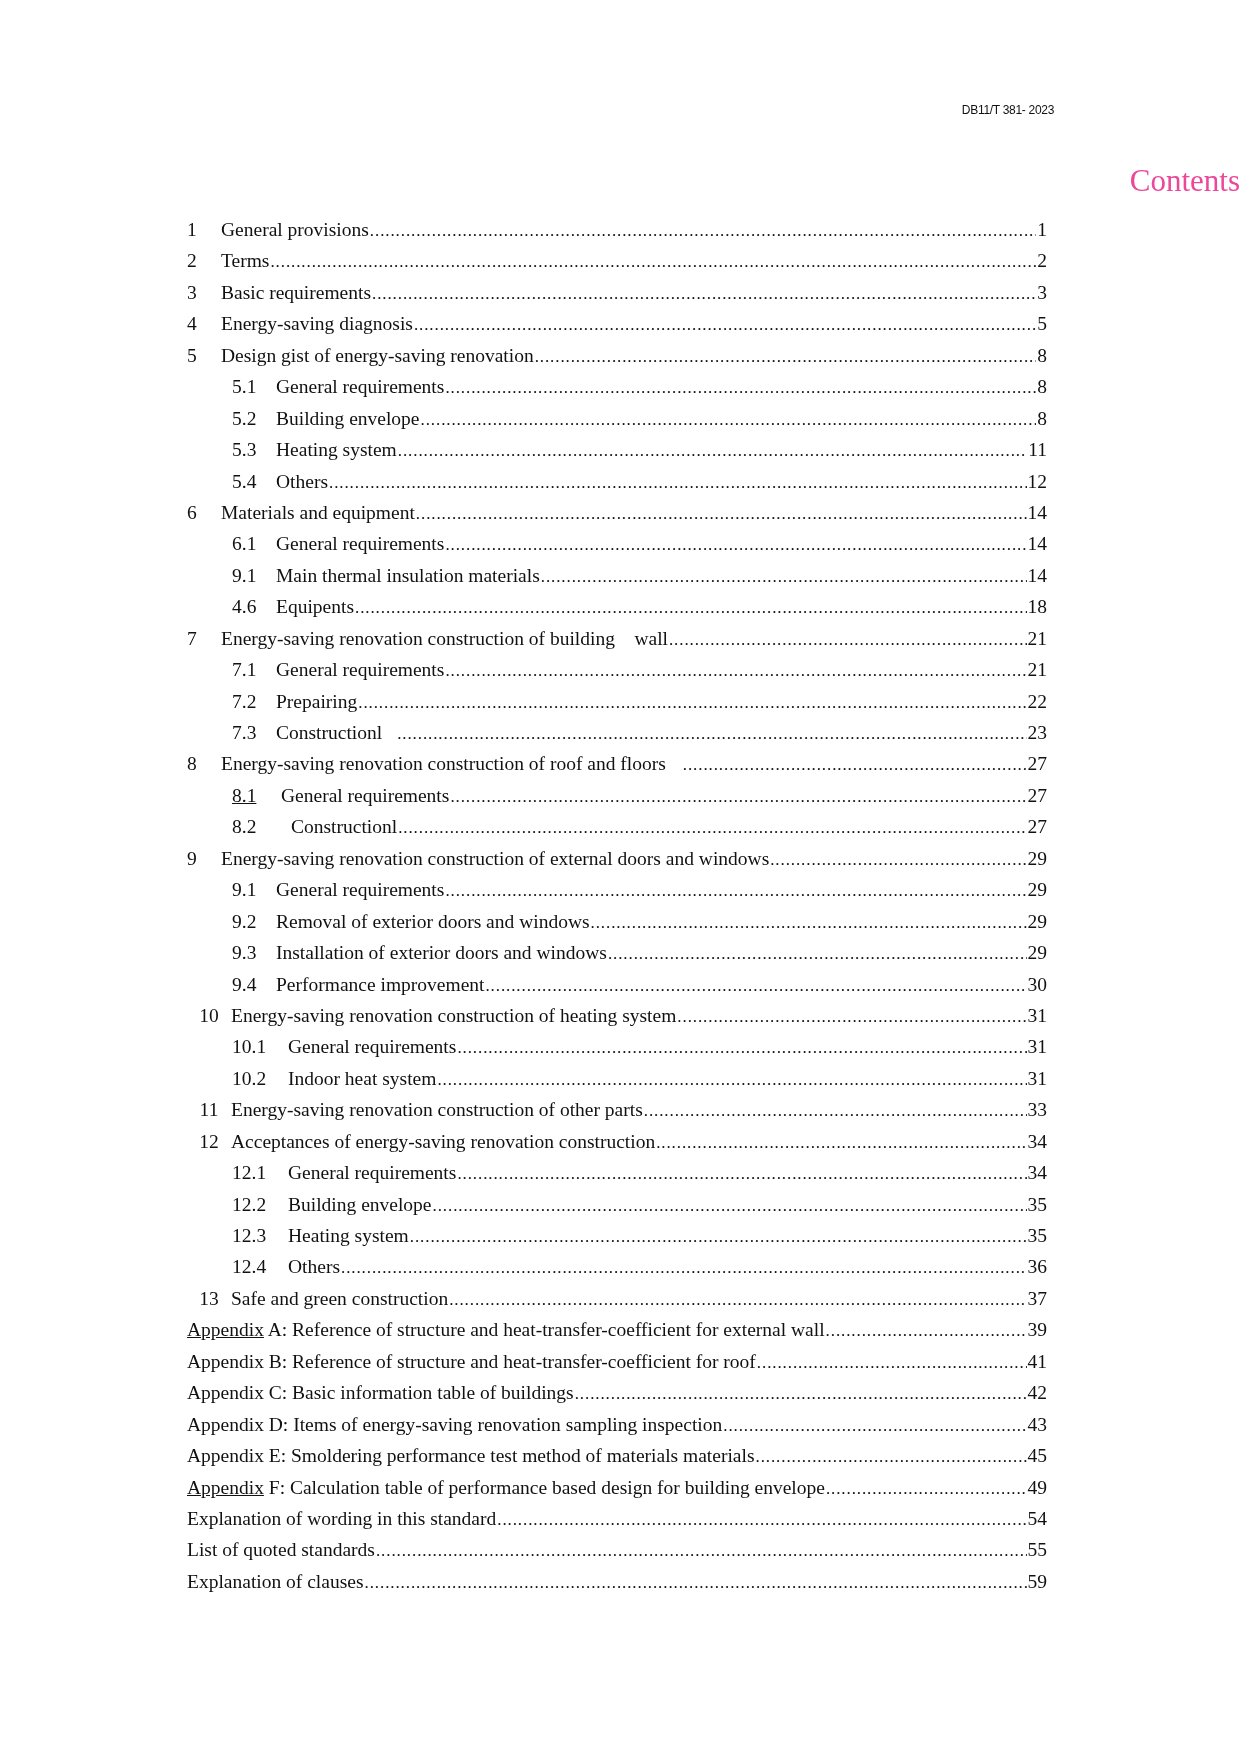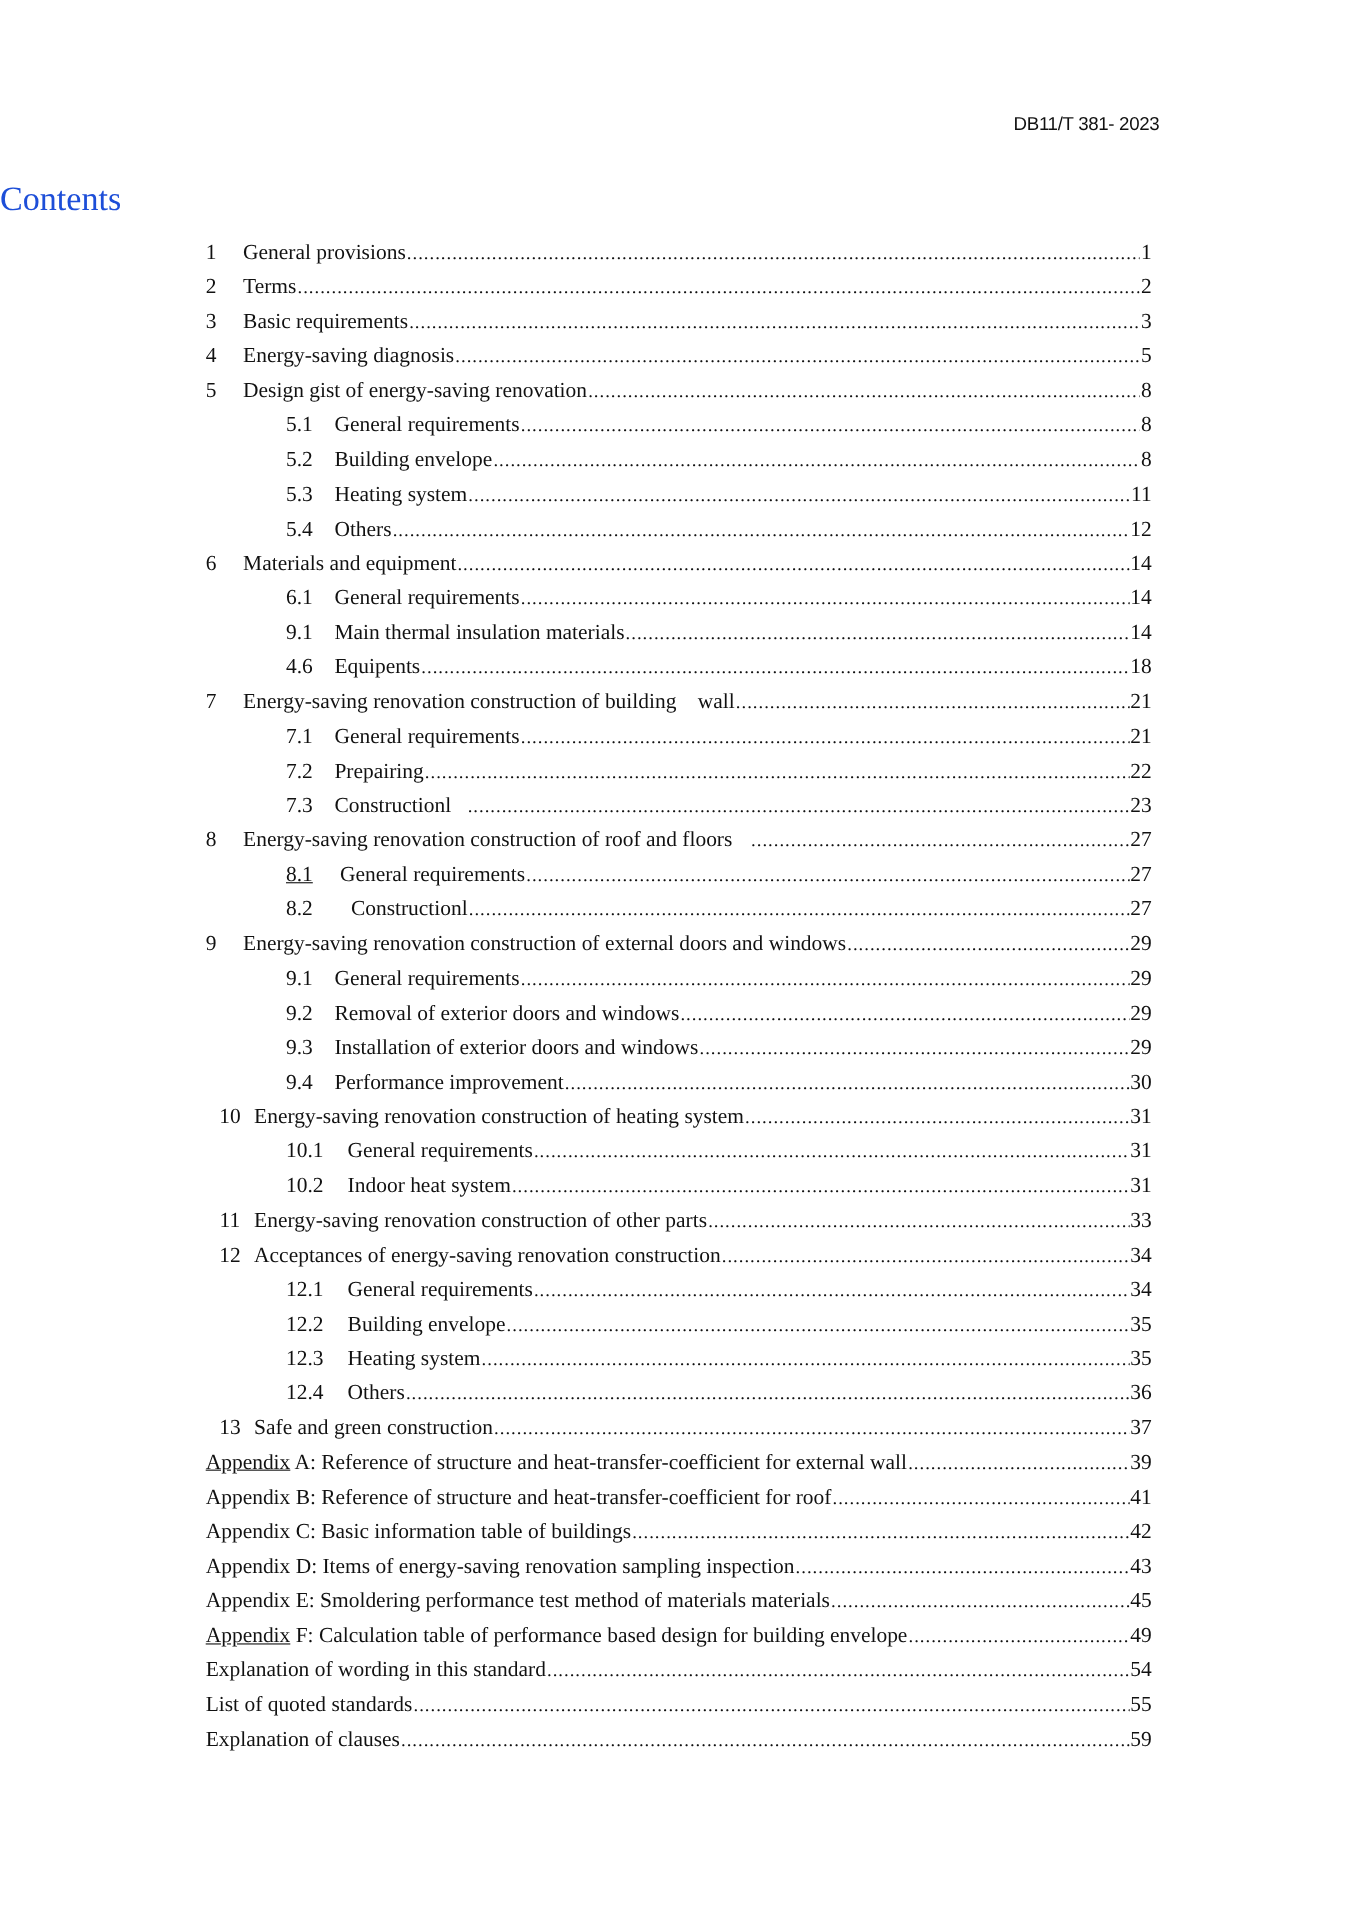--- a/index.html
+++ b/index.html
@@ -1,34 +1,34 @@
 <!DOCTYPE html>
 <html><head>
 <meta charset="utf-8">
 <style>
   html, body { margin:0; padding:0; background:#ffffff; }
   body { width:1240px; height:1755px; position:relative; overflow:hidden; color:#111; }
   .header {
     position:absolute; top:103px; right:186px;
-    font-family:"Liberation Sans", sans-serif; font-size:17px; letter-spacing:-0.3px; color:#111;
+    font-family:"Liberation Sans", sans-serif; font-size:12px; letter-spacing:-0.3px; color:#111;
   }
   .title {
-    position:absolute; top:163px; left:0; width:1240px; text-align:left;
-    font-family:"Liberation Serif", serif; font-size:31px; color:#1d4ed8;
+    position:absolute; top:163px; left:0; width:1240px; text-align:right;
+    font-family:"Liberation Serif", serif; font-size:31px; color:#ec4899;
   }
   .toc { position:absolute; top:214px; left:187px; width:860px; margin:0; padding:0; list-style:none; }
   .row {
     display:flex; align-items:baseline; height:31.45px;
     font-family:"Liberation Serif", serif; font-size:19.5px; line-height:31.45px; white-space:nowrap;
   }
   .num { display:inline-block; flex:none; }
   .lvl1 .num { width:34px; }
   .lvl1.two .num { width:44px;text-align:center; }
   .lvl2 { padding-left:45px; }
-  .lvl2 .num { width:44px;margin-left:28px; }
+  .lvl2 .num { width:44px; }
   .lvl2.wide .num { width:49px;text-decoration:underline; }
   .lvl2.wider .num { width:59px; }
   .lvl2.two .num { width:56px; }
   .txt { flex:none; }
   .u { text-decoration:underline; }
   .leader { flex:1 1 auto; overflow:hidden; margin:0 1px; }
   .leader::before {
     content:"................................................................................................................................................................................................................................................";
     letter-spacing:0.9px; font-size:17px;
   }

